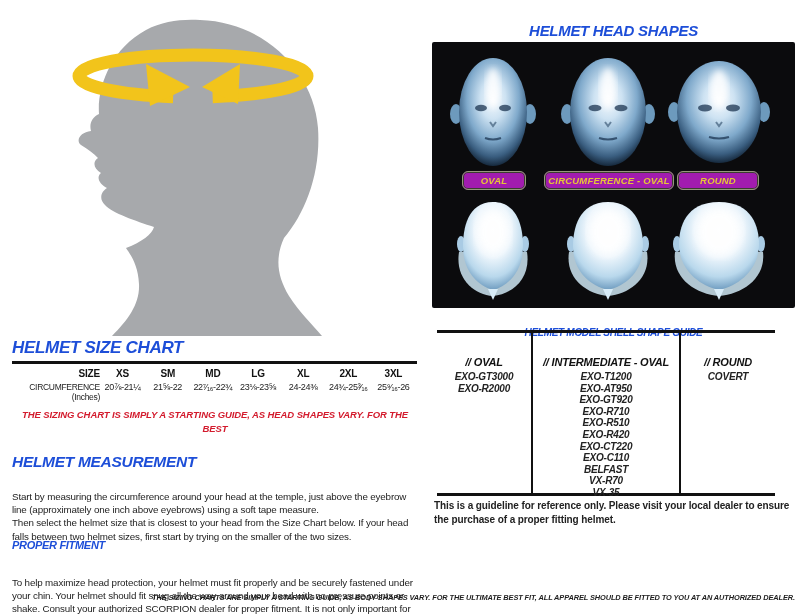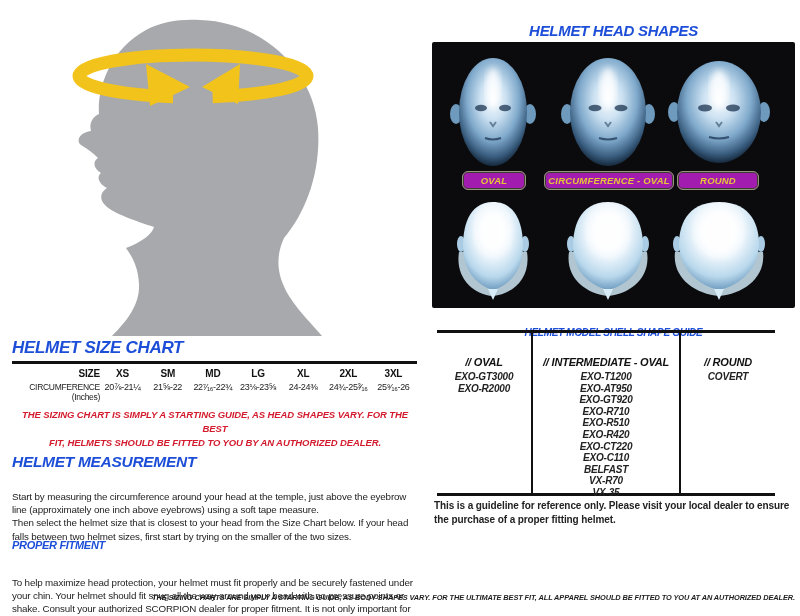--- a/index.html
+++ b/index.html
@@ -112,21 +112,20 @@
       <div class="sc-cell sc-val">22⁷⁄₁₆-22¾</div>
       <div class="sc-cell sc-val">23⅛-23⅝</div>
       <div class="sc-cell sc-val">24-24⅜</div>
       <div class="sc-cell sc-val">24¾-25³⁄₁₆</div>
       <div class="sc-cell sc-val">25⁹⁄₁₆-26</div>
     </div>
   </div>
 
   <div class="abs warning" style="left:15px;top:408px;width:400px">
     <div>THE SIZING CHART IS SIMPLY A STARTING GUIDE, AS HEAD SHAPES VARY. FOR THE BEST</div>
-    <div>FIT, HELMETS SHOULD BE FITTED TO YOU BY AN AUTHORIZED DEALER.</div>
   </div>
 
   <div class="abs h-big" style="left:12px;top:453px;font-size:15.5px">HELMET MEASUREMENT</div>
   <div class="abs body-txt" style="left:12px;top:474px;width:404px">
     <div>Start by measuring the circumference around your head at the temple, just above the eyebrow line (approximately one inch above eyebrows) using a soft tape measure.</div>
     <div>Then select the helmet size that is closest to your head from the Size Chart below. If your head falls between two helmet sizes, first start by trying on the smaller of the two sizes.</div>
   </div>
 
   <div class="abs h-big" style="left:12px;top:539px;font-size:11px">PROPER FITMENT</div>
   <div class="abs body-txt" style="left:12px;top:560px;width:404px">To help maximize head protection, your helmet must fit properly and be securely fastened under your chin. Your helmet should fit snug all the way around your head with no pressure points or shake. Consult your authorized SCORPION dealer for proper fitment. It is not only important for comfort, but for safety as well.</div>

